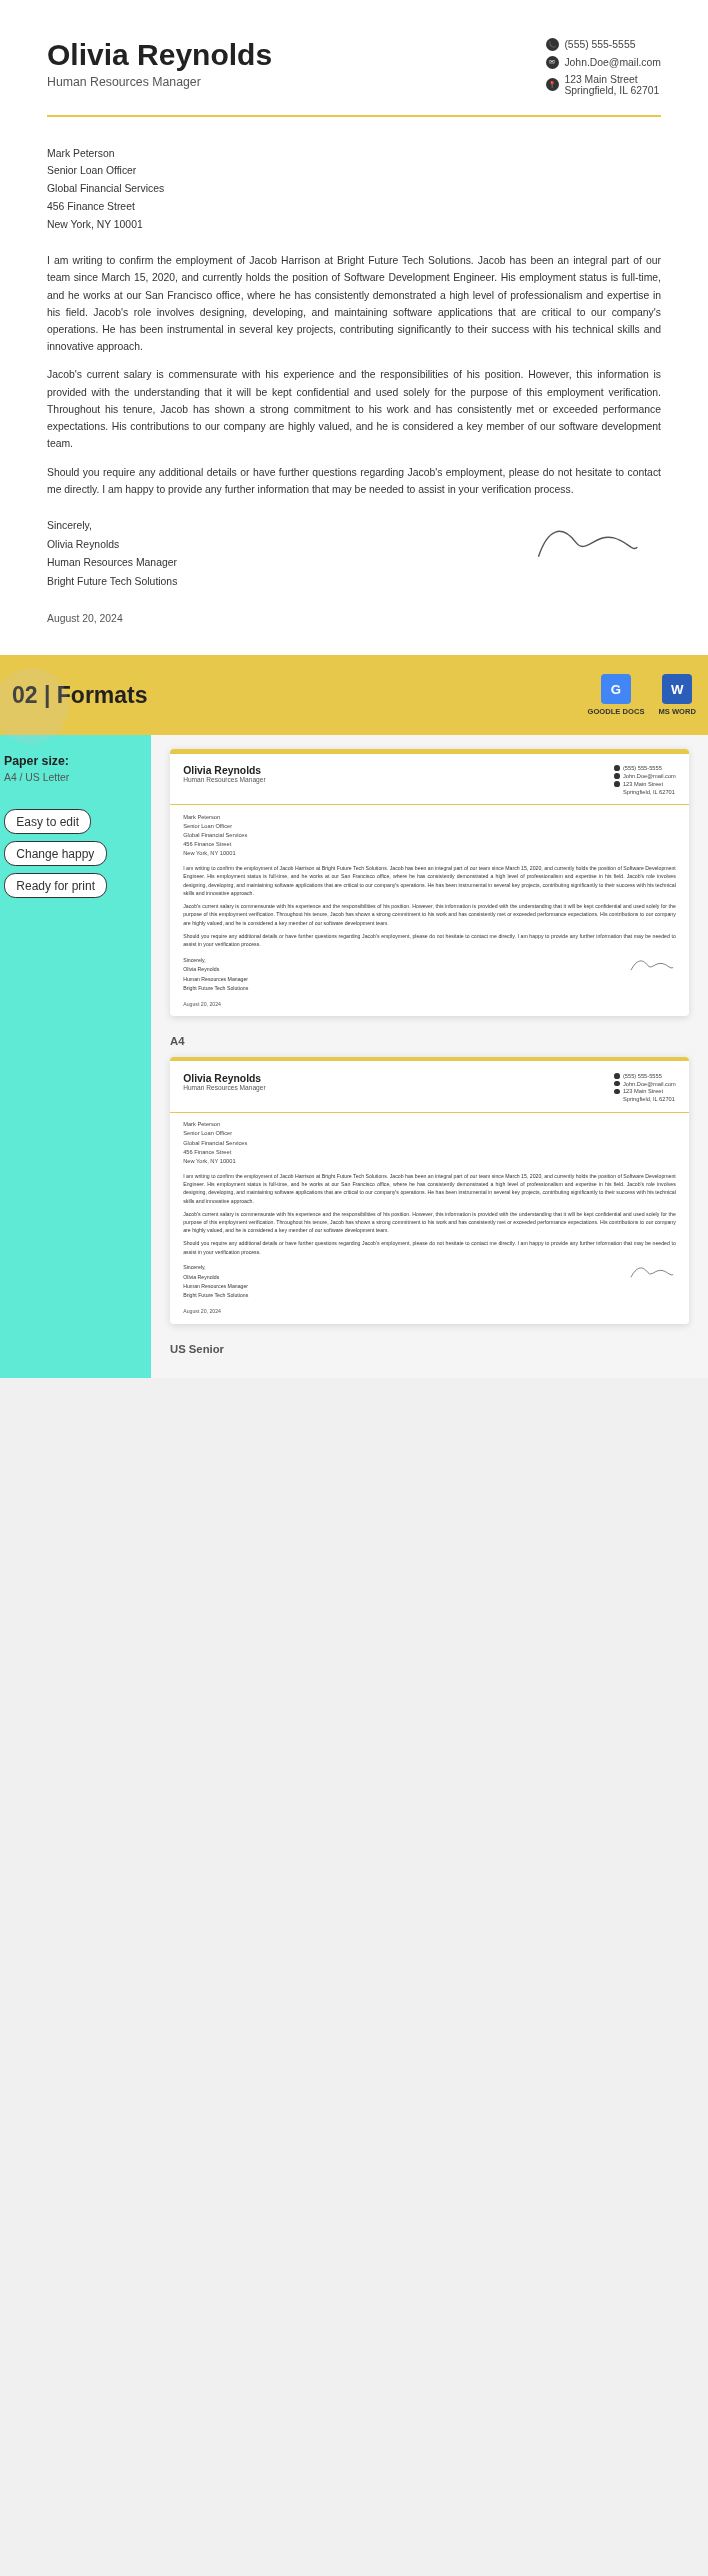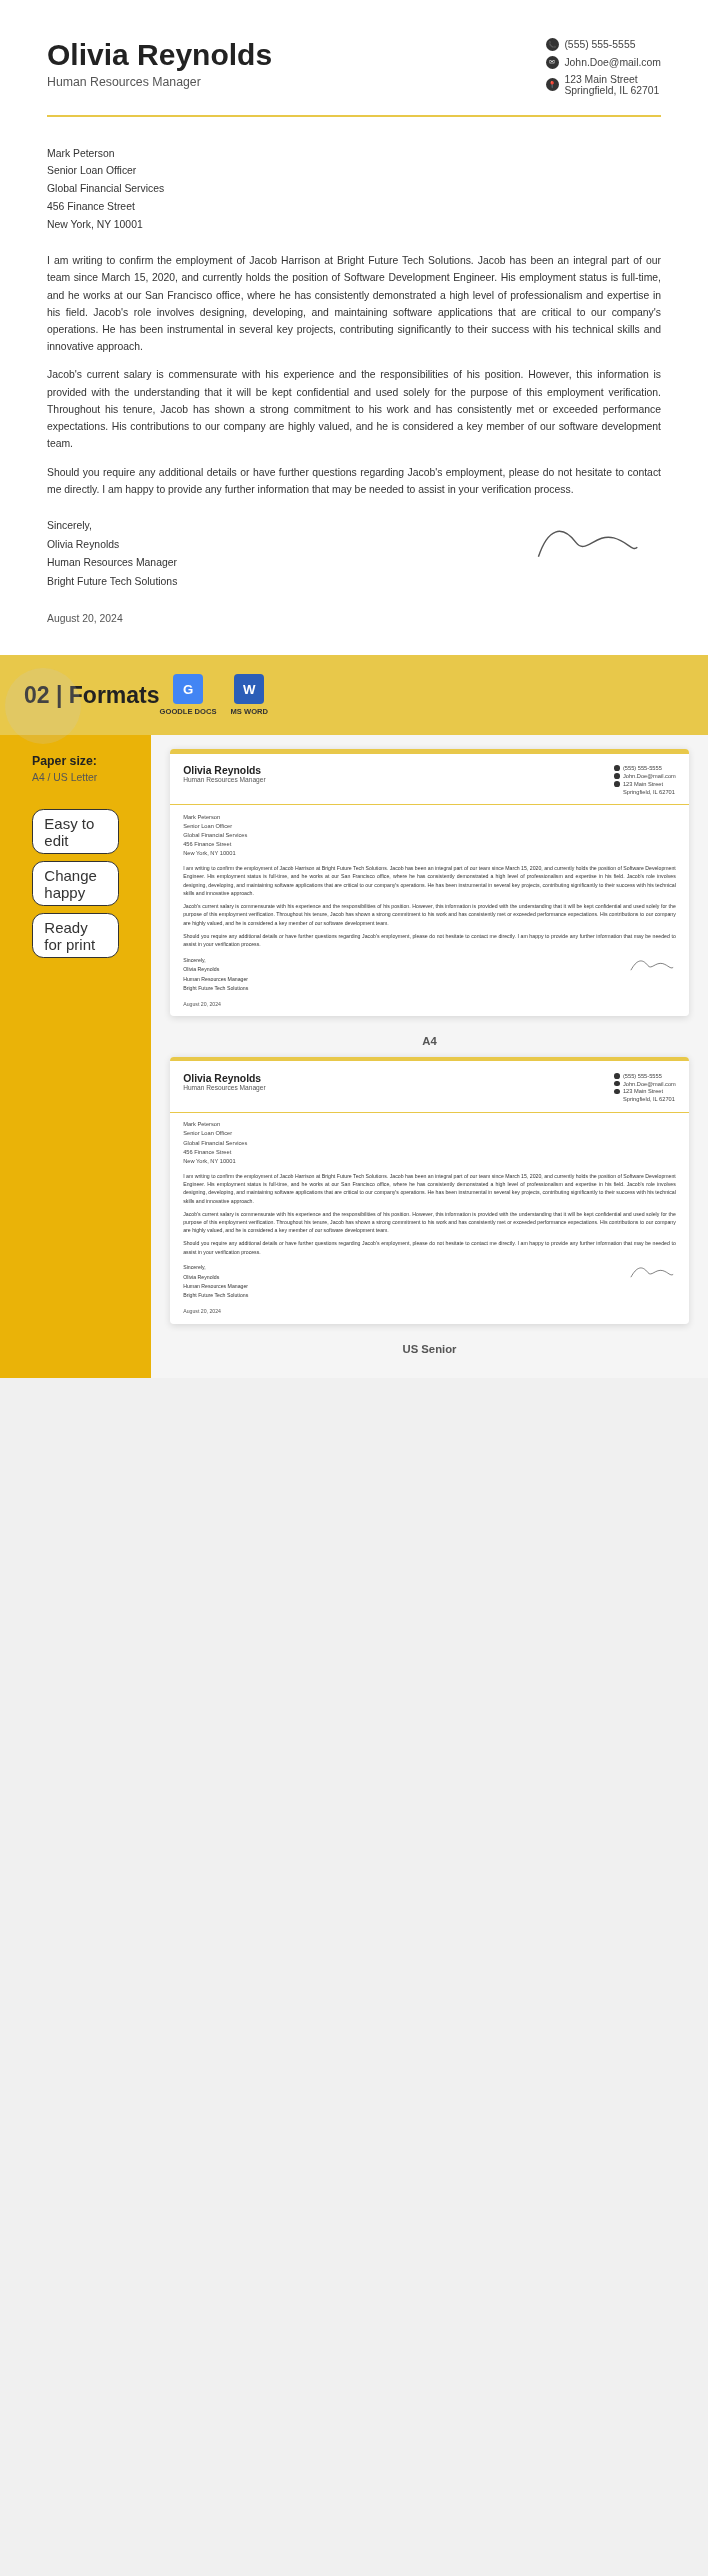--- a/index.html
+++ b/index.html
@@ -116,24 +116,24 @@
     }
 
     
     .formats-section {
       background: #fff;
       width: 708px;
     }
 
     .formats-header {
       background: #e8c84a;
-      padding: 19px 24px;
-      display: flex;
-      align-items: center;
-      justify-content: flex-start;
+      padding: 19px 12px;
+      display: flex;
+      align-items: center;
+      justify-content: space-between;
     }
 
     .formats-title {
       font-size: 23px;
       font-weight: 800;
       color: #222;
     }
 
     .formats-apps {
       display: flex;
@@ -177,22 +177,22 @@
       font-weight: bold;
     }
 
     .formats-main {
       display: flex;
       background: #f5f5f5;
     }
 
     .formats-sidebar {
       width: 151px;
-      background: #eab308;
-      padding: 19px 32px;
+      background: #5eead4;
+      padding: 19px 4px;
       flex-shrink: 0;
     }
 
     .paper-size-label {
       font-size: 12.3px;
       font-weight: 700;
       color: #222;
       margin-bottom: 3.8px;
     }
 
@@ -200,21 +200,21 @@
       font-size: 10.4px;
       color: #555;
       margin-bottom: 26px;
     }
 
     .sidebar-btn {
       display: inline-block;
       padding: 4.7px 11.3px;
       border: 1.4px solid #333;
       border-radius: 11.3px;
-      font-size: 15px;
+      font-size: 12px;
       color: #333;
       background: #fff;
       margin-bottom: 6.6px;
       cursor: pointer;
     }
 
     .formats-content {
       flex: 1;
       padding: 14px 19px;
     }
@@ -313,21 +313,21 @@
       color: #555;
     }
 
     .mini-date {
       font-size: 5.2px;
       color: #555;
       margin-top: 7.6px;
     }
 
     .card-label {
-      text-align: center;
+      text-align: left;
       font-size: 11.3px;
       color: #555;
       margin-top: 4.7px;
       margin-bottom: 9.4px;
       font-weight: 600;
     }
 
     
     .watermark-circle {
       position: absolute;

